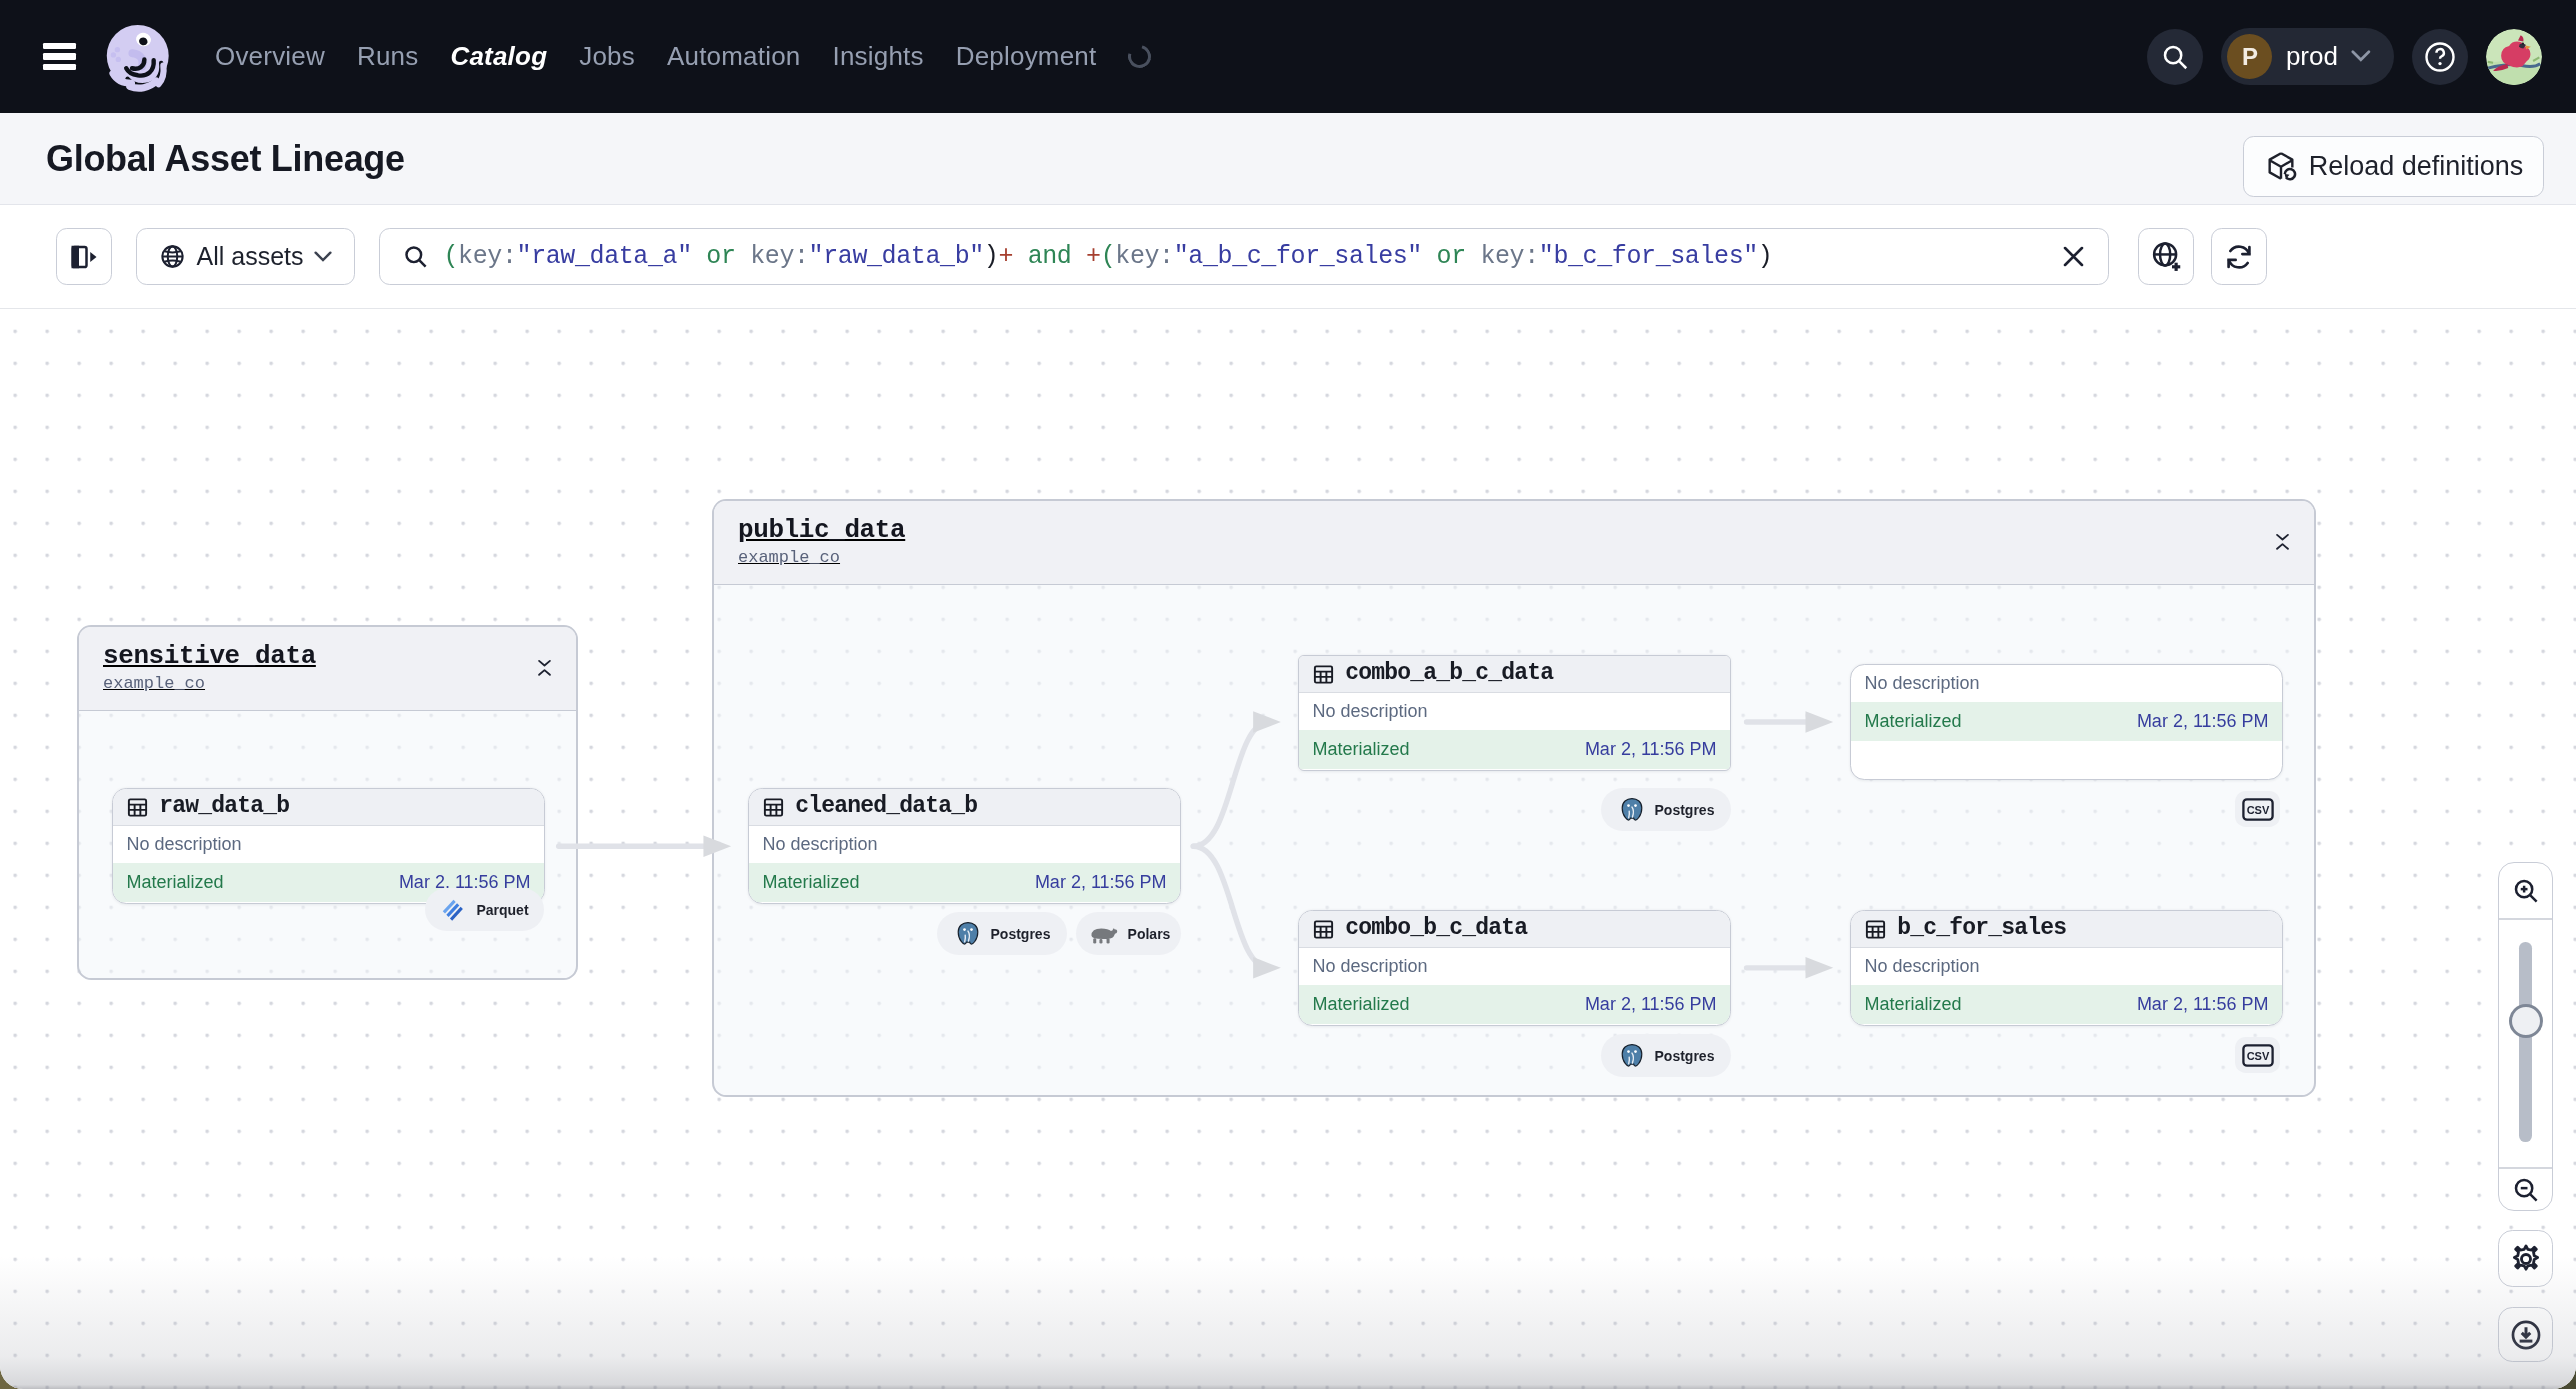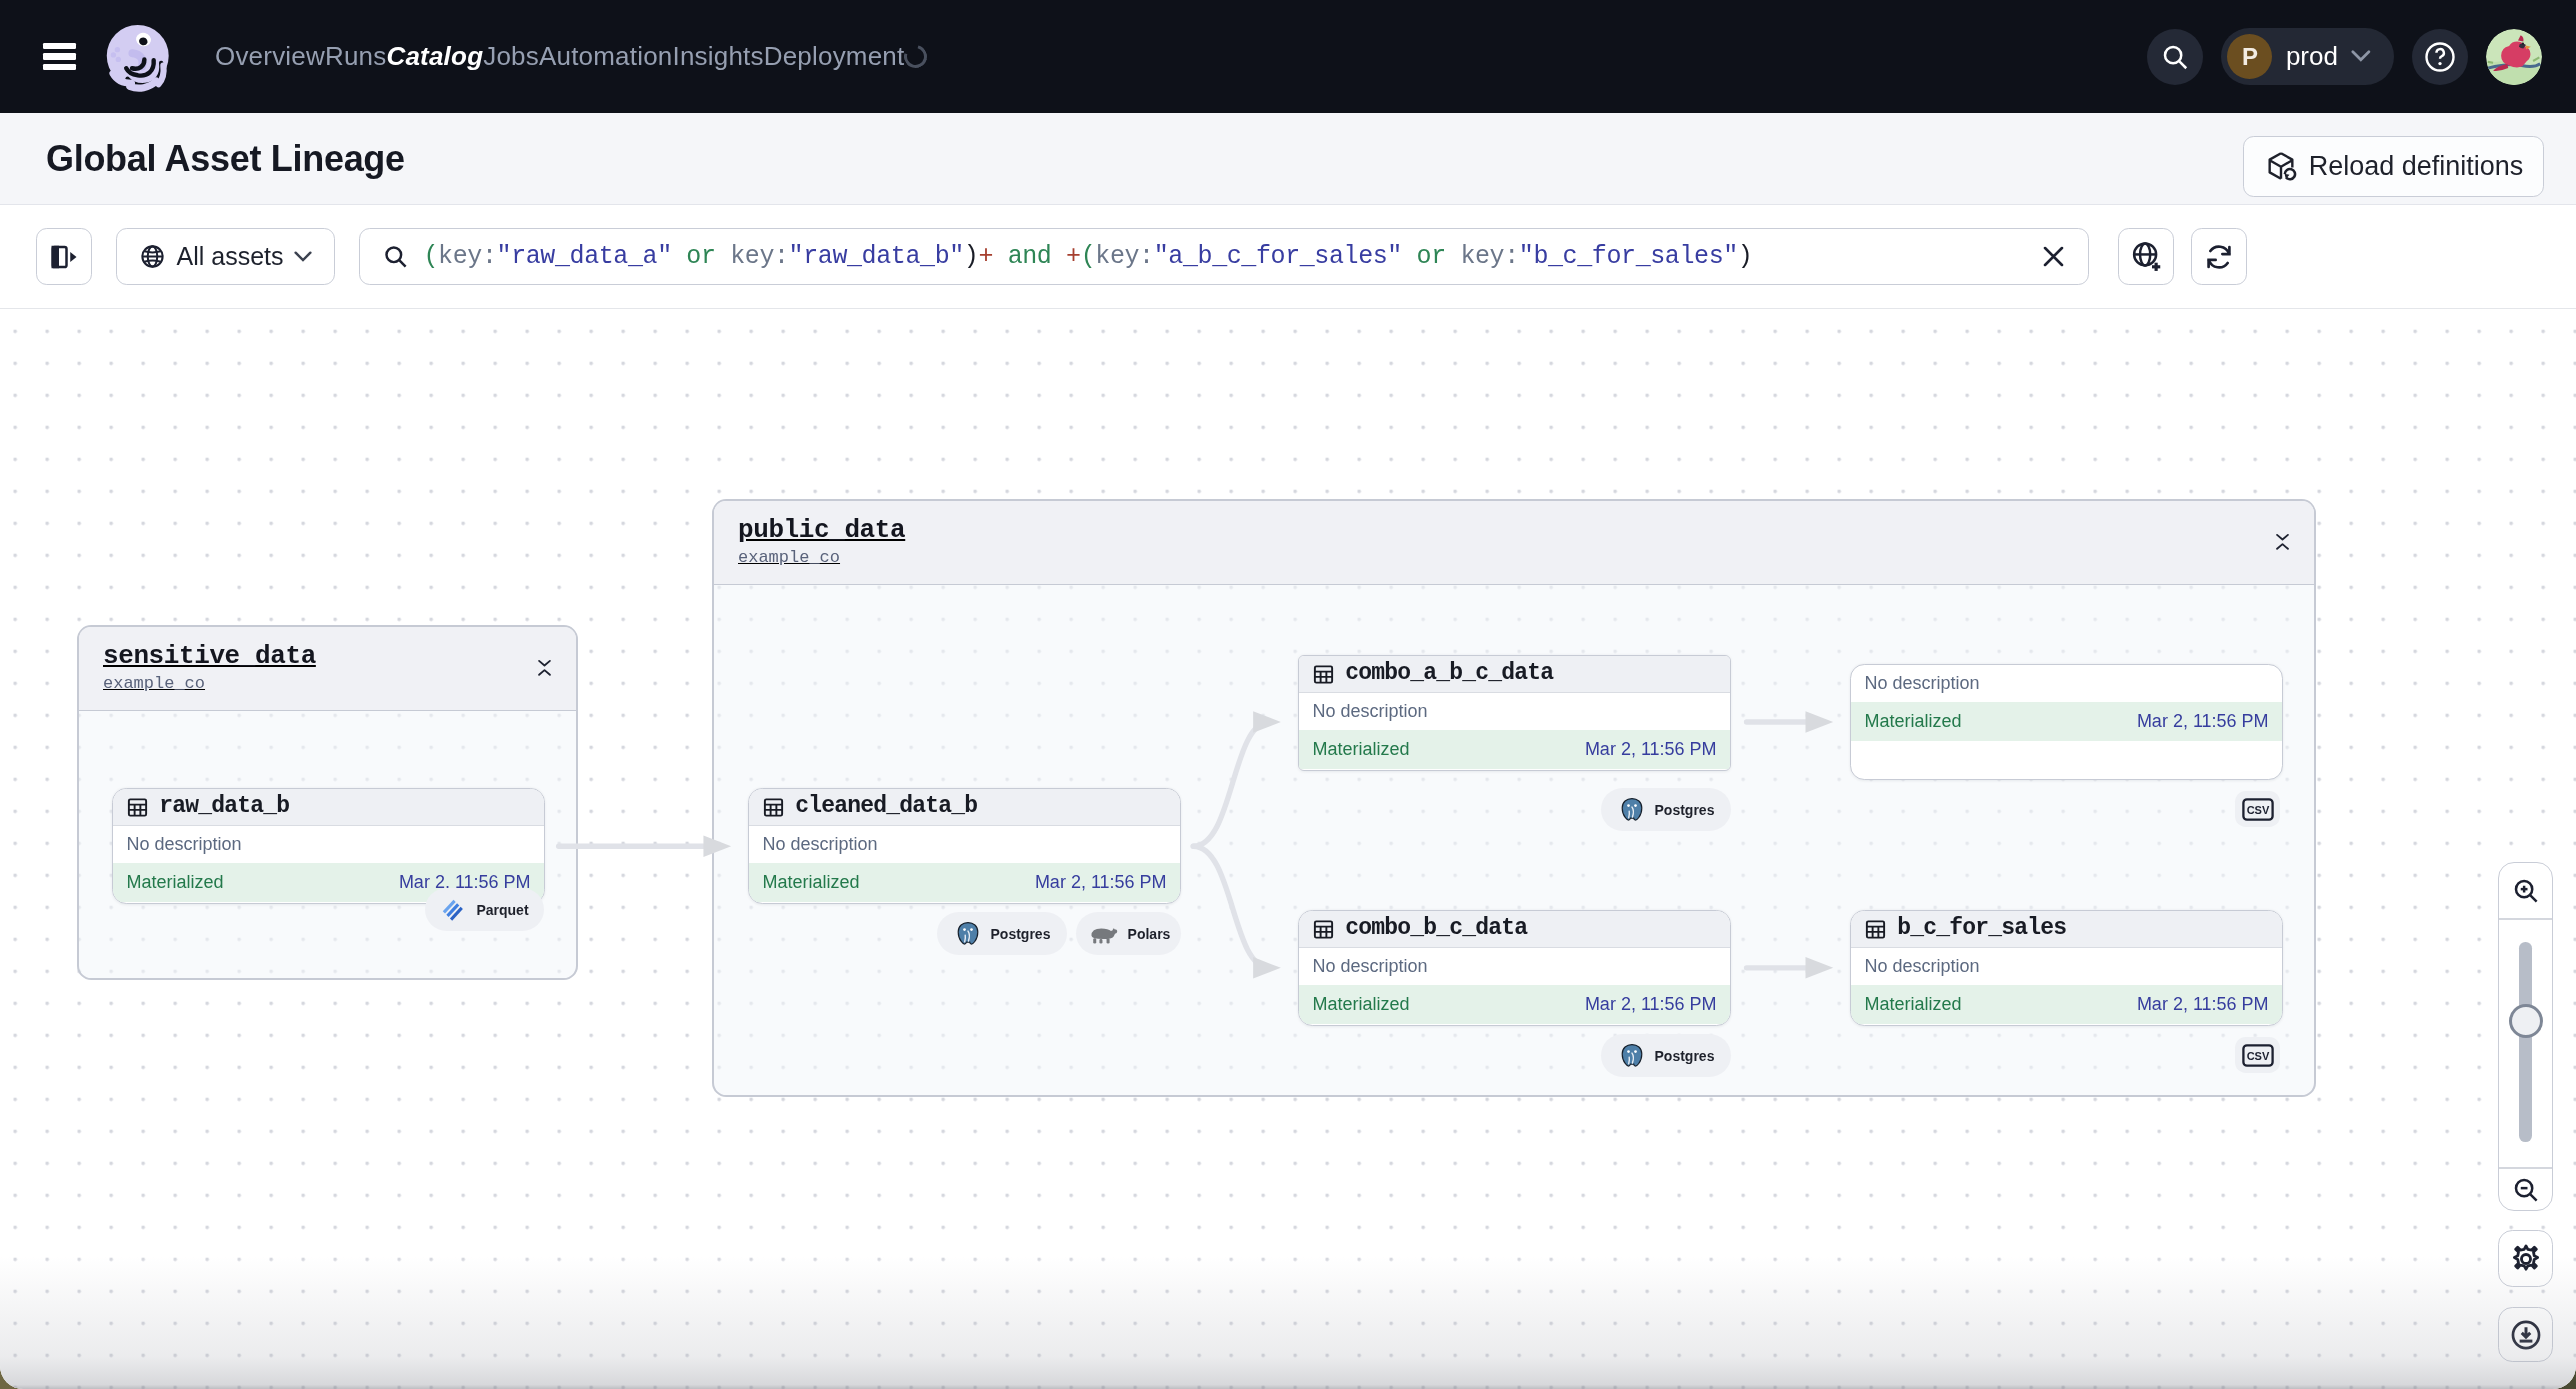--- a/index.html
+++ b/index.html
@@ -5,38 +5,38 @@
   * { margin:0; padding:0; box-sizing:border-box; }
   html,body { width:2576px; height:1389px; overflow:hidden; }
   body { background:linear-gradient(90deg,#6e6742,#494a33); font-family:"Liberation Sans", sans-serif; }
   .app { width:2576px; height:1389px; border-radius:0 0 23px 23px; overflow:hidden; background:#fff; position:relative; }
 
   
   .nav { height:113px; background:#0e1119; display:flex; align-items:center; position:relative; }
   .burger { width:33px; height:27px; margin-left:43px; display:flex; flex-direction:column; justify-content:space-between; }
   .burger div { height:6.3px; background:#fff; border-radius:1.3px; }
   .logo { position:absolute; left:105px; top:24px; width:69px; height:69px; }
-  .navlinks { display:flex; align-items:center; margin-left:139px; }
+  .navlinks { display:flex; align-items:center; margin-left:139px; gap:32px; }
   .navlinks a { color:#969fb1; font-size:26px; font-weight:500; text-decoration:none; letter-spacing:0.2px; }
   .navlinks a.active { color:#fff; font-weight:700;font-style:italic; }
   .spinner { width:23px; height:23px; border-radius:50%; border:3.1px solid #49505e; border-top-color:transparent; transform:rotate(-30deg); }
   .navright { position:absolute; right:34px; top:0; height:113px; display:flex; align-items:center; gap:18px; }
   .circlebtn { width:56px; height:56px; border-radius:50%; background:#242936; display:flex; align-items:center; justify-content:center; }
   .prodpill { height:57px; border-radius:29px; background:#232834; display:flex; align-items:center; padding:0 23px 0 6.3px; gap:13.4px; }
   .prodavatar { width:45px; height:45px; border-radius:50%; background:#6b4e20; color:#f3ece2; font-size:24px; font-weight:700; display:flex; align-items:center; justify-content:center; }
   .prodpill .ptext { color:#fff; font-size:26px; font-weight:500; }
   .avatar { width:56px; height:56px; border-radius:50%; overflow:hidden; }
 
   
   .pagehead { height:92px; background:#f5f6f9; border-bottom:1.8px solid #e3e5eb; display:flex; align-items:center; padding:0 32px 0 46px; }
   .pagehead h1 { font-size:36px; font-weight:700; color:#161923; letter-spacing:-0.3px; }
   .reloadbtn { margin-left:auto; height:61px; border:1.8px solid #c9cdd7; border-radius:10.7px; background:#fcfdfe; display:flex; align-items:center; padding:0 19.7px; gap:10.7px; font-size:27px; color:#1e212b;margin-top:15px; }
 
   
-  .filterbar { height:104px; background:#fff; border-bottom:1.8px solid #e4e6ea; display:flex; align-items:center; padding:0 32px 0 36px; position:relative; }
+  .filterbar { height:104px; background:#fff; border-bottom:1.8px solid #e4e6ea; display:flex; align-items:center; padding:0 32px 0 56px; position:relative; }
   .fbtn { height:57px; border:1.8px solid #c9cdd7; border-radius:10.7px; background:#fff; display:flex; align-items:center; justify-content:center; }
   .sq { width:56px; }
   .allassets { margin-left:24px; width:219px; gap:10.7px; font-size:25px; font-weight:500; color:#1d212c; }
   .searchbox { margin-left:24px; width:1730px; justify-content:flex-start; padding:0 19.7px 0 21.5px; font-family:"Liberation Mono", monospace; font-size:25px; letter-spacing:-0.4px; white-space:pre; }
   .searchbox .q { flex:1; overflow:hidden; margin-left:15px; }
   .tk-p { color:#6b7689; } .tk-s { color:#383da1; } .tk-o { color:#2e8555; } .tk-plus { color:#a63f2e; } .tk-cl { color:#191c26; }
   .matbtn { margin-left:25px; height:57px; border-radius:10.7px; background:#161a26; color:#fff; display:flex; align-items:center; overflow:hidden; }
   .matmain { display:flex; align-items:center; gap:10.7px; padding:0 12.5px 0 18px; font-size:26px; font-weight:500; white-space:nowrap; }
   .matcaret { width:45px; align-self:stretch; border-left:1.8px solid #454a57; display:flex; align-items:center; justify-content:center; }
 

